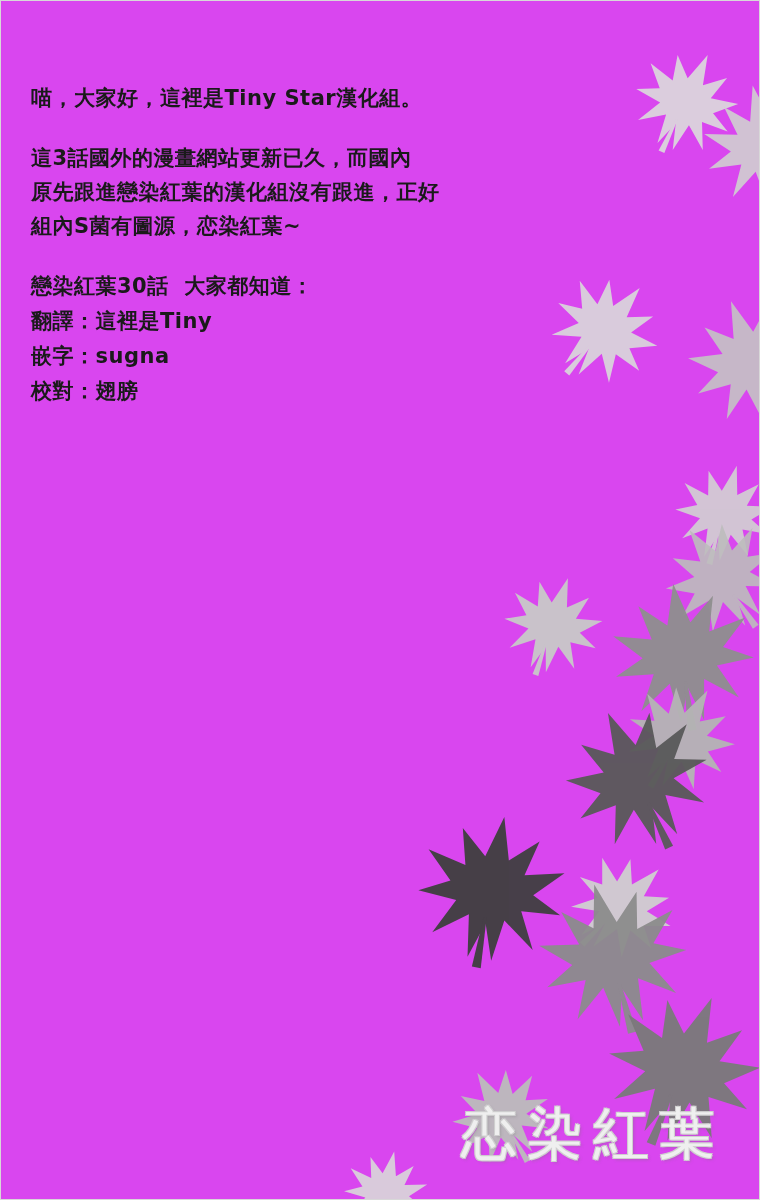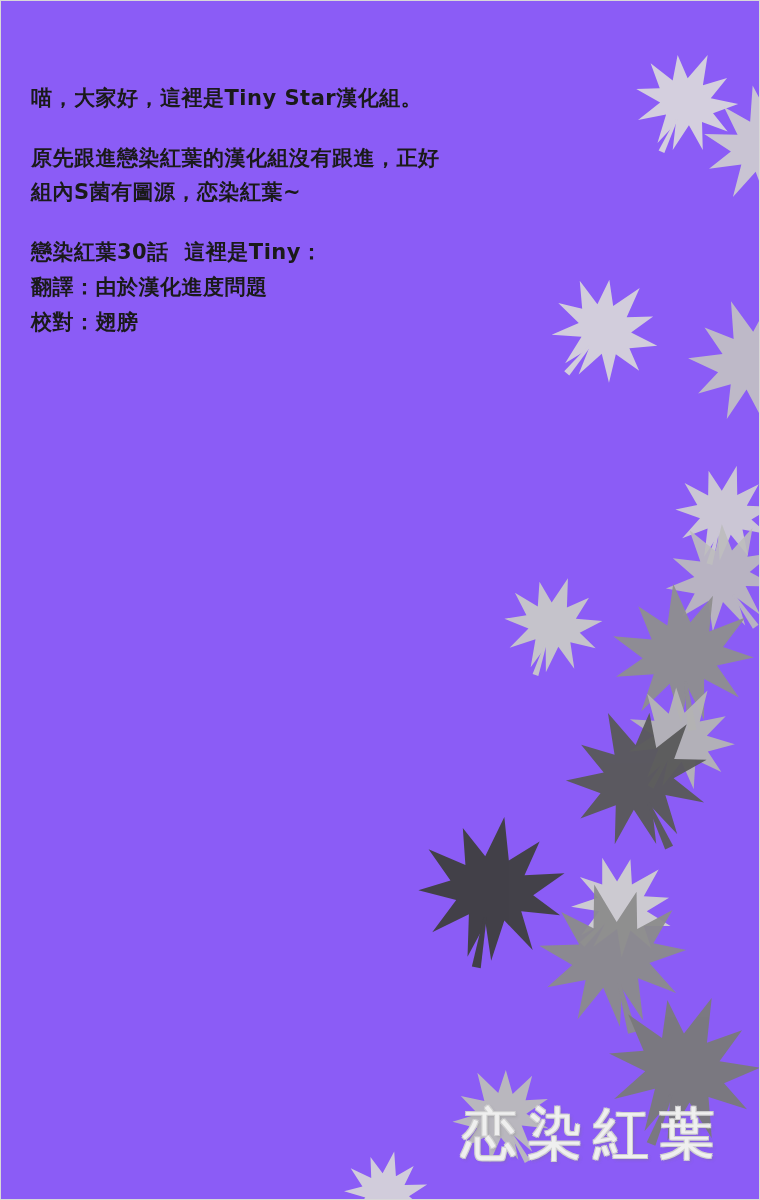--- a/index.html
+++ b/index.html
@@ -7,21 +7,21 @@
     padding: 0;
     background: #ffffff;
   }
   body {
     font-family: "DejaVu Sans", "Liberation Sans", sans-serif;
   }
   .page {
     position: relative;
     width: 760px;
     height: 1200px;
-    background: #8b5cf6;
+    background: #d946ef;
     overflow: hidden;
     border: 1px solid #d8d8d8;
     box-sizing: border-box;
   }
 
   
   .leaf-layer {
     position: absolute;
     inset: 0;
     z-index: 1;
@@ -140,28 +140,30 @@
   <div class="text-block">
 
     <div class="para">
       <div class="line">喵，大家好，這裡是Tiny Star漢化組。</div>
     </div>
 
     <div class="para">
     </div>
 
     <div class="para">
+      <div class="line">這3話國外的漫畫網站更新已久，而國內</div>
       <div class="line">原先跟進戀染紅葉的漢化組沒有跟進，正好</div>
       <div class="line">組內S菌有圖源，恋染紅葉~</div>
     </div>
 
 
     <div class="para credits">
-      <div class="line">戀染紅葉30話  這裡是Tiny：</div>
-      <div class="line">翻譯：由於漢化進度問題</div>
+      <div class="line">戀染紅葉30話  大家都知道：</div>
+      <div class="line">翻譯：這裡是Tiny</div>
+      <div class="line">嵌字：sugna</div>
       <div class="line">校對：翅膀</div>
     </div>
 
   </div>
 
   <div class="watermark">恋染紅葉</div>
 
 </div>
 
 </body></html>

